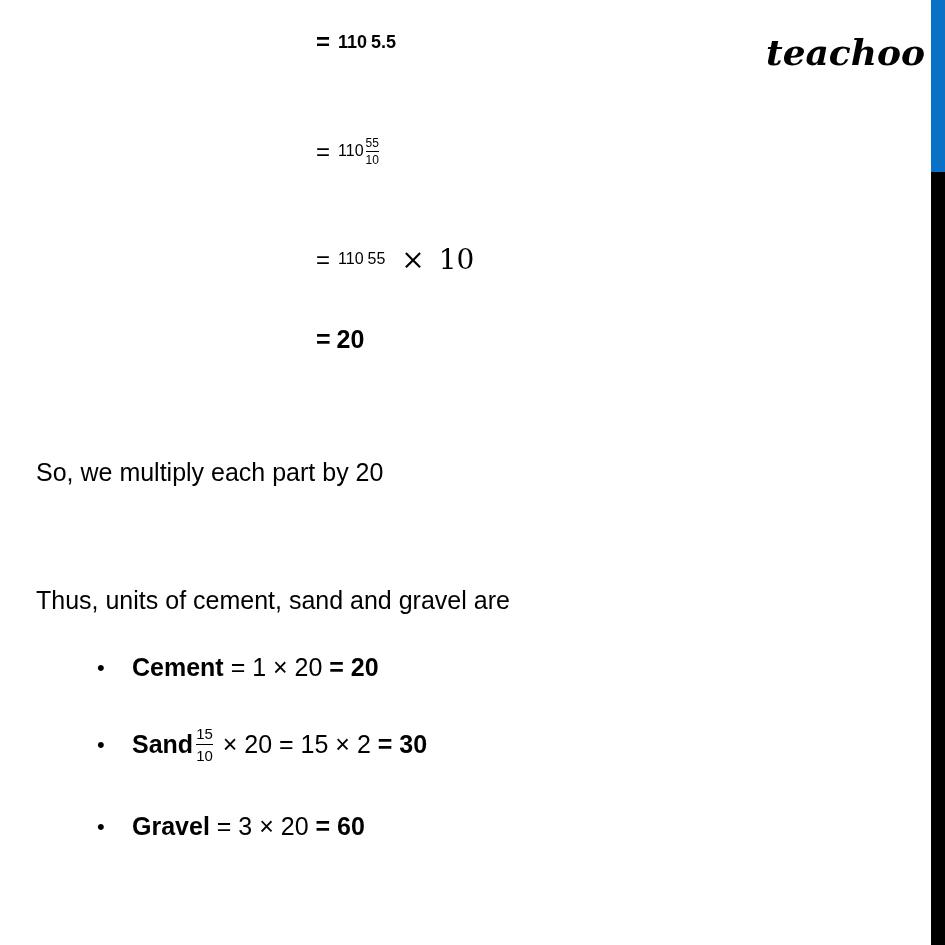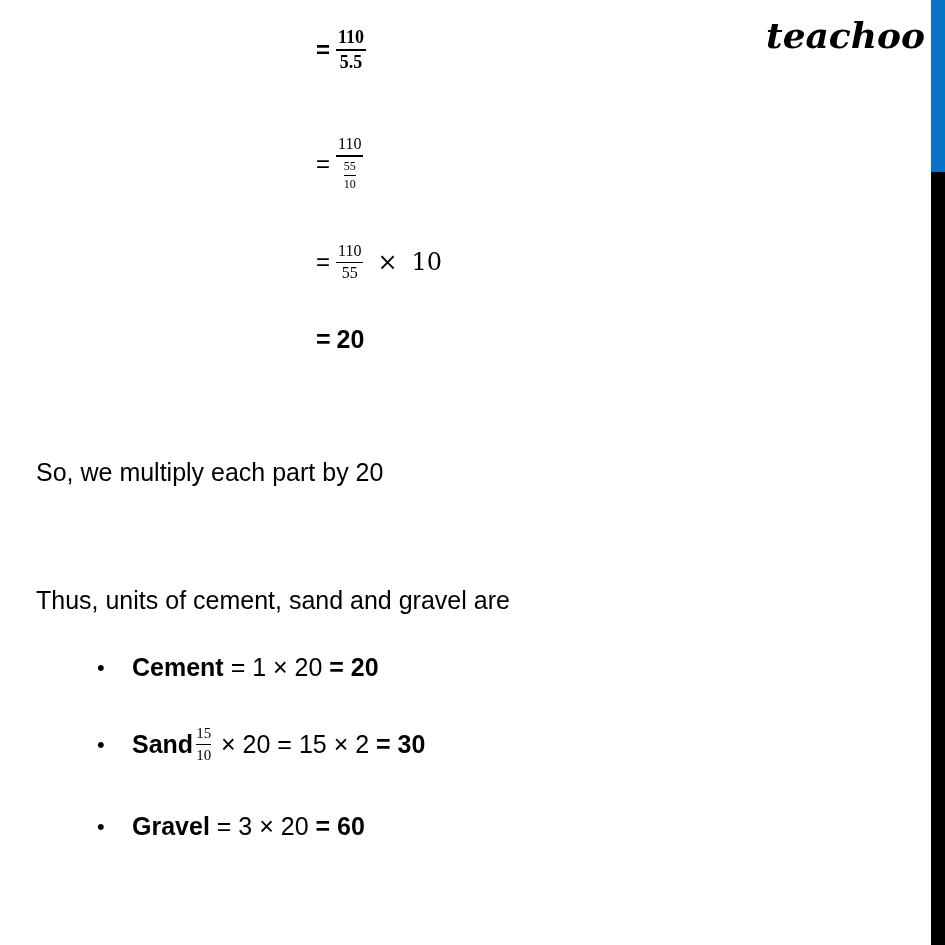--- a/index.html
+++ b/index.html
@@ -5,49 +5,49 @@
     html, body { margin: 0; padding: 0; }
     body {
       width: 945px; height: 945px; position: relative; overflow: hidden;
       background: #ffffff; color: #000;
       font-family: "Liberation Sans", "DejaVu Sans", sans-serif;
     }
     .side-bar { position: absolute; left: 931px; top: 0; width: 14px; height: 945px; background: #000; }
     .side-bar .accent { position: absolute; left: 0; top: 0; width: 14px; height: 172px; background: #0a72c6; }
 
     .logo {
-      position: absolute; left: 766px; top: 14px;
+      position: absolute; left: 766px; top: 31px;
       font-family: "DejaVu Serif", serif; font-style: italic; font-weight: bold;
       font-size: 36px; letter-spacing: 0px; color: #000;
     }
 
     .mathline { position: absolute; left: 316px; display: flex; align-items: center; font-size: 24px; }
     .eq { font-weight: bold; margin-right: 6px; font-family: "Liberation Sans", sans-serif; }
     .eq.normal { font-weight: normal; }
-    .frac { display: inline-flex; flex-direction: column; align-items: center; font-family: Liberation Serif, serif; text-align: right; }
+    .frac { display: inline-flex; flex-direction: row; align-items: center; font-family: Liberation Sans, sans-serif; text-align: right; }
     .frac .num, .frac .den { padding: 0 2px; line-height: 1.05; }
     .frac .bar { align-self: stretch; border-top: 2px solid #000; height: 0; margin: 2px 0; }
     .frac.bold { font-weight: bold; }
     .frac.f1 { font-size: 18px; }
     .frac.f2 { font-size: 16px; }
     .frac.f2 .inner { font-size: 12px; display: inline-flex; flex-direction: column; align-items: center; }
     .frac.f2 .inner .bar { border-top-width: 1.5px; margin: 1px 0; }
     .frac.f3 { font-size: 16px; }
-    .times { font-family: "DejaVu Serif", serif; font-size: 24px; margin-left: 14px; }
+    .times { font-family: "DejaVu Serif", serif; font-size: 28px; margin-left: 14px; }
     .times .x { margin-right: 14px; }
 
     .bold-result { font-weight: bold; font-size: 25px; }
 
     .para { position: absolute; left: 36px; font-size: 25px; }
     .para b { font-weight: normal; }
 
     .bullet { position: absolute; left: 97px; font-size: 25px; display: flex; align-items: center; }
     .bullet .dot { width: 35px; font-size: 22px; }
     .bullet b { font-weight: bold; }
-    .sfrac { display: inline-flex; flex-direction: column; align-items: center; font-family: Liberation Serif, serif; font-size: 15px; margin: 0 3px; vertical-align: middle; }
+    .sfrac { display: inline-flex; flex-direction: column; align-items: center; font-family: Liberation Sans, sans-serif; font-size: 15px; margin: 0 3px; vertical-align: middle; }
     .sfrac .bar { align-self: stretch; border-top: 1.5px solid #000; margin: 2px 0; }
   </style>
 </head>
 <body>
 
 <div class="side-bar">
   <div class="accent"></div>
 </div>
 
 <div class="logo">teachoo</div>

